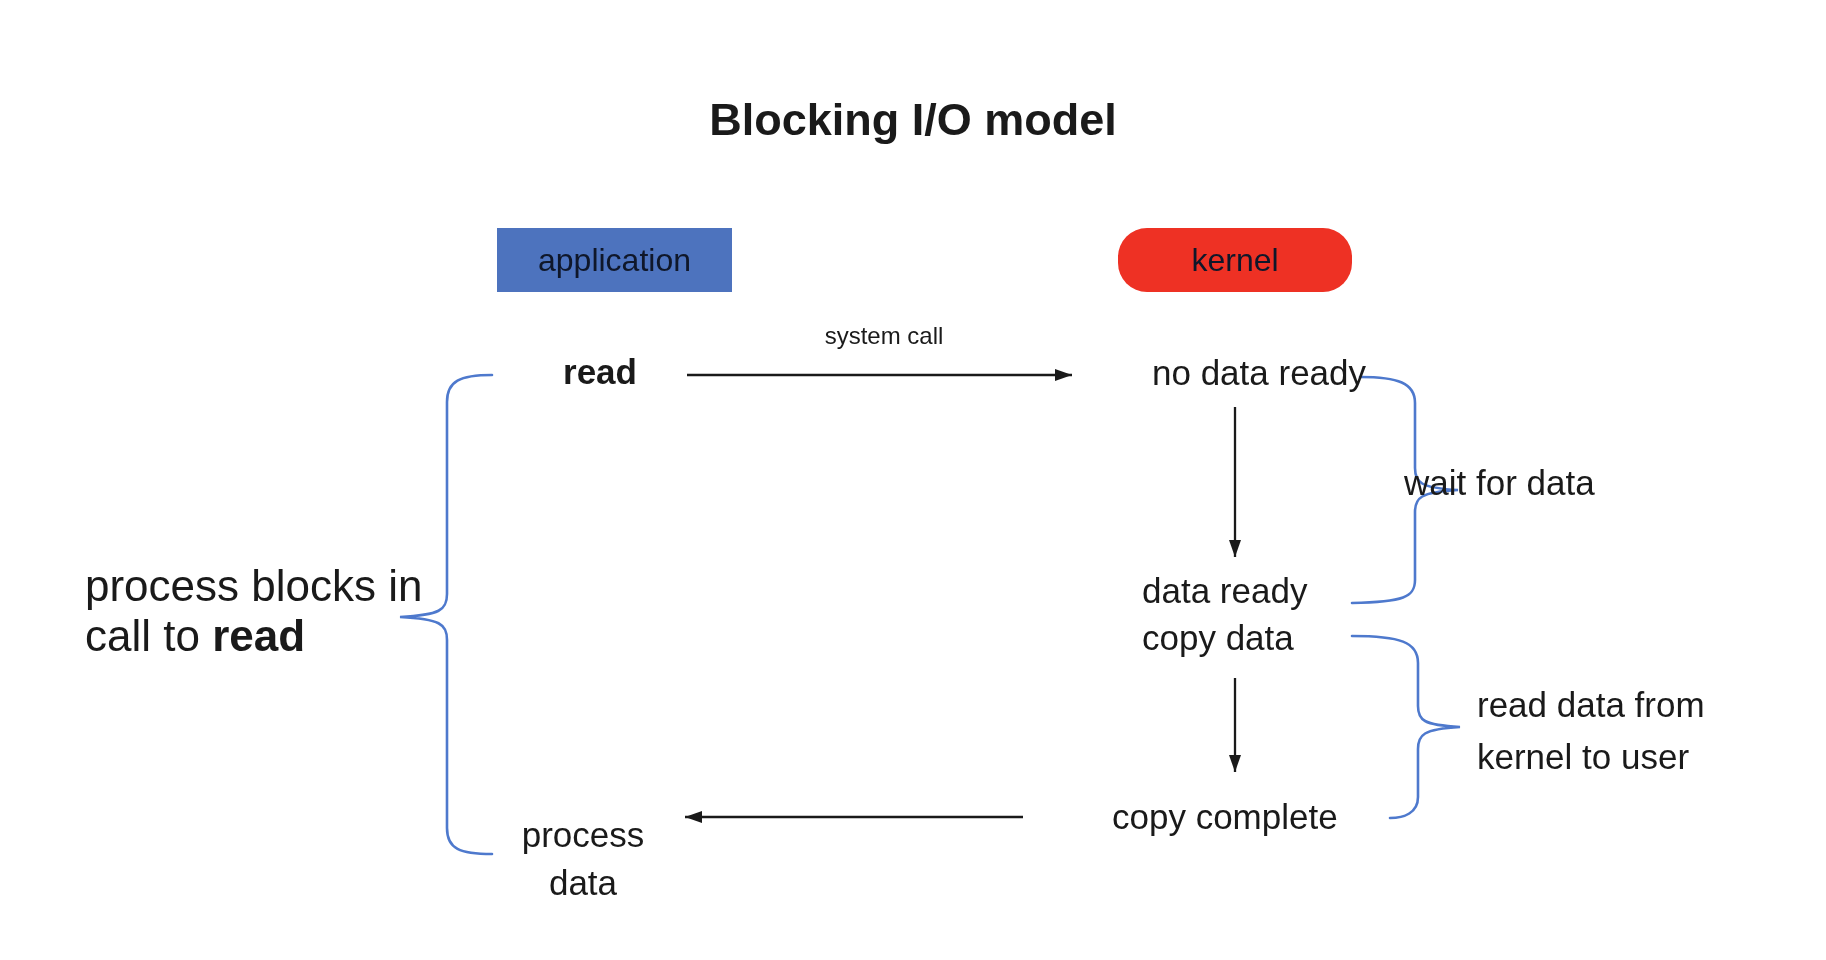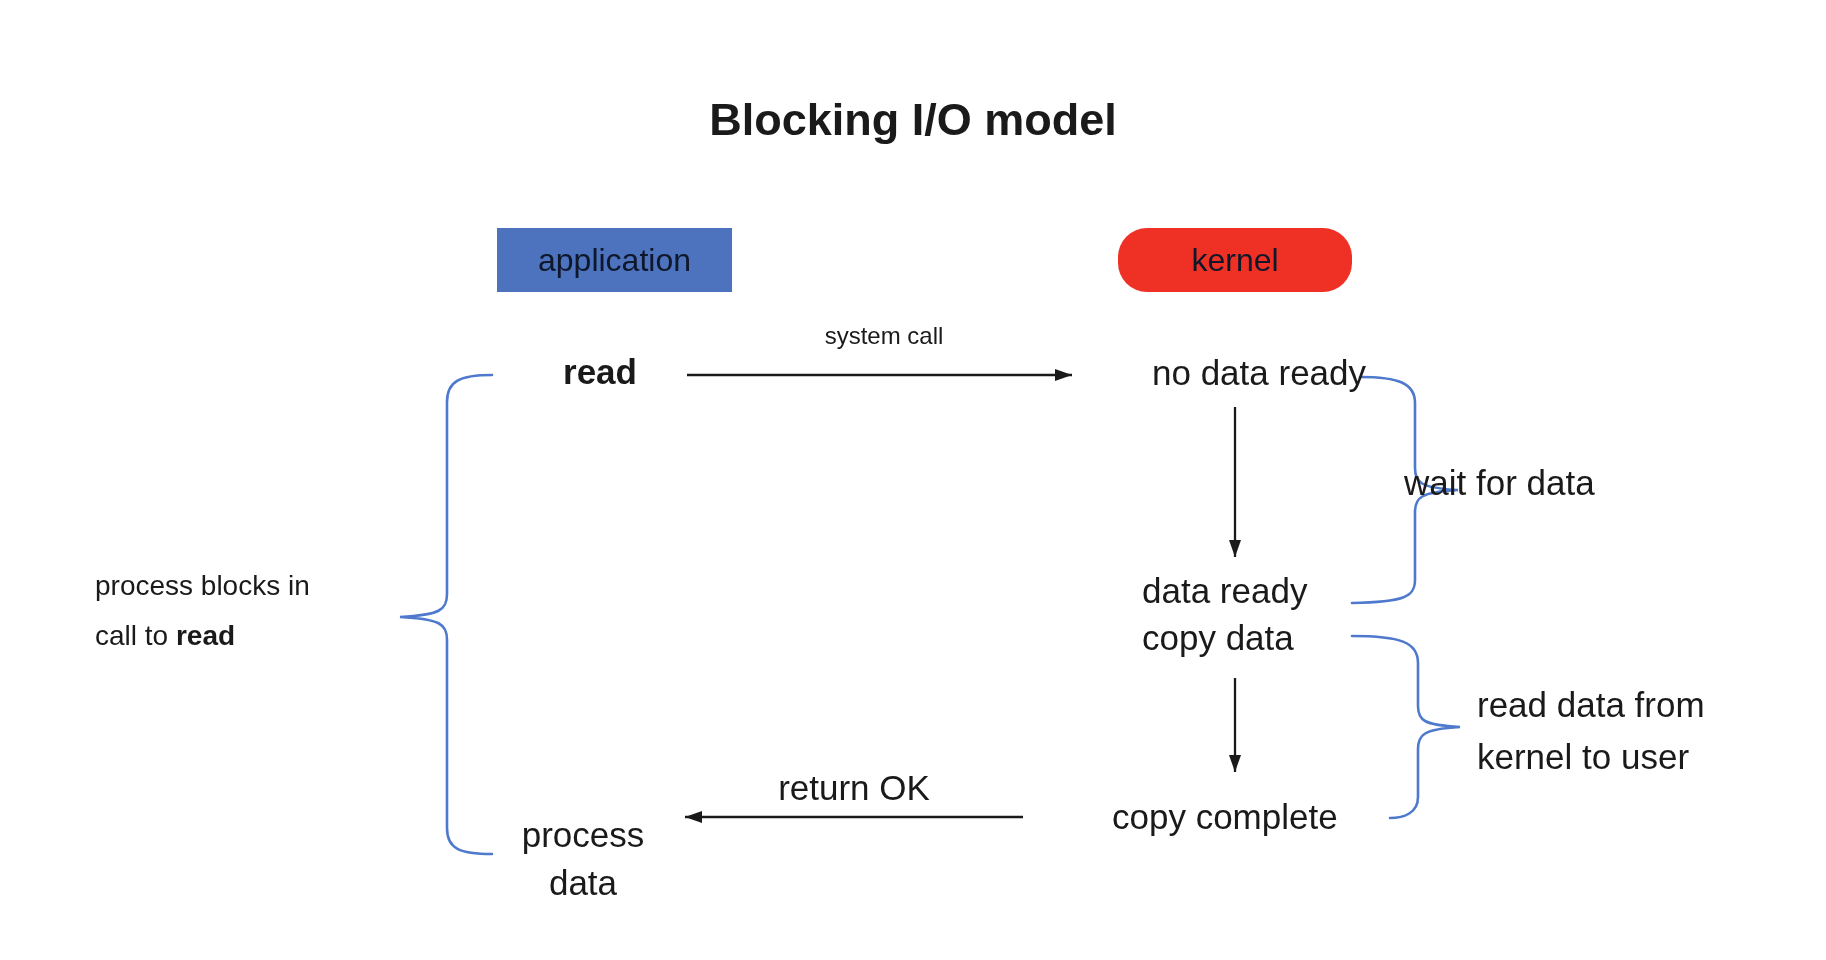--- a/index.html
+++ b/index.html
@@ -32,21 +32,21 @@
   #kernel-box { left: 1118px; width: 234px; border-radius: 29px; }
   .node { font-size: 35px; white-space: nowrap; }
   #node-read { left: 500px; top: 352px; width: 200px; text-align: center; font-weight: bold; }
   #label-system-call { left: 784px; top: 322px; width: 200px; text-align: center; font-size: 24px; }
   #node-no-data-ready { left: 1152px; top: 353px; }
   #node-data-ready { left: 1142px; top: 571px; }
   #node-copy-data { left: 1142px; top: 618px; }
   #node-copy-complete { left: 1112px; top: 797px; }
   #label-return-ok { left: 754px; top: 768px; width: 200px; text-align: center; font-size: 35px; }
   #node-process-data { left: 483px; top: 811px; width: 200px; text-align: center; line-height: 48px; }
-  #annot-process-blocks { left: 95px; top: 561px; font-size: 28px; line-height: 50px; white-space: nowrap; }
+  #annot-process-blocks { left: 85px; top: 561px; font-size: 44px; line-height: 50px; white-space: nowrap; }
   #annot-wait { left: 1404px; top: 463px; font-size: 35px; white-space: nowrap; }
   #annot-copy-kernel { left: 1477px; top: 679px; font-size: 35px; line-height: 52px; white-space: nowrap; }
   #overlay { left: 0; top: 0; }
   .arrow-line { fill: none; stroke-width: 2.3px; }
   .brace { fill: none; stroke-width: 2.6px; stroke-linecap: round; }
 </style>
 </head>
 <body>
 
 <div id="canvas">
@@ -87,21 +87,20 @@
   <div id="label-system-call" class="abs">system call</div>
 
   <div id="node-no-data-ready" class="abs node">no data ready</div>
 
   <div id="node-data-ready" class="abs node">data ready</div>
 
   <div id="node-copy-data" class="abs node">copy data</div>
 
   <div id="node-copy-complete" class="abs node">copy complete</div>
 
-  <div id="label-return-ok" class="abs">return OK</div>
 
   <div id="node-process-data" class="abs node">
     <div>process</div>
     <div>data</div>
   </div>
 
   <div id="annot-process-blocks" class="abs">
     <div>process blocks in</div>
     <div>
       <span>call to </span><span style="font-weight:bold">read</span>

